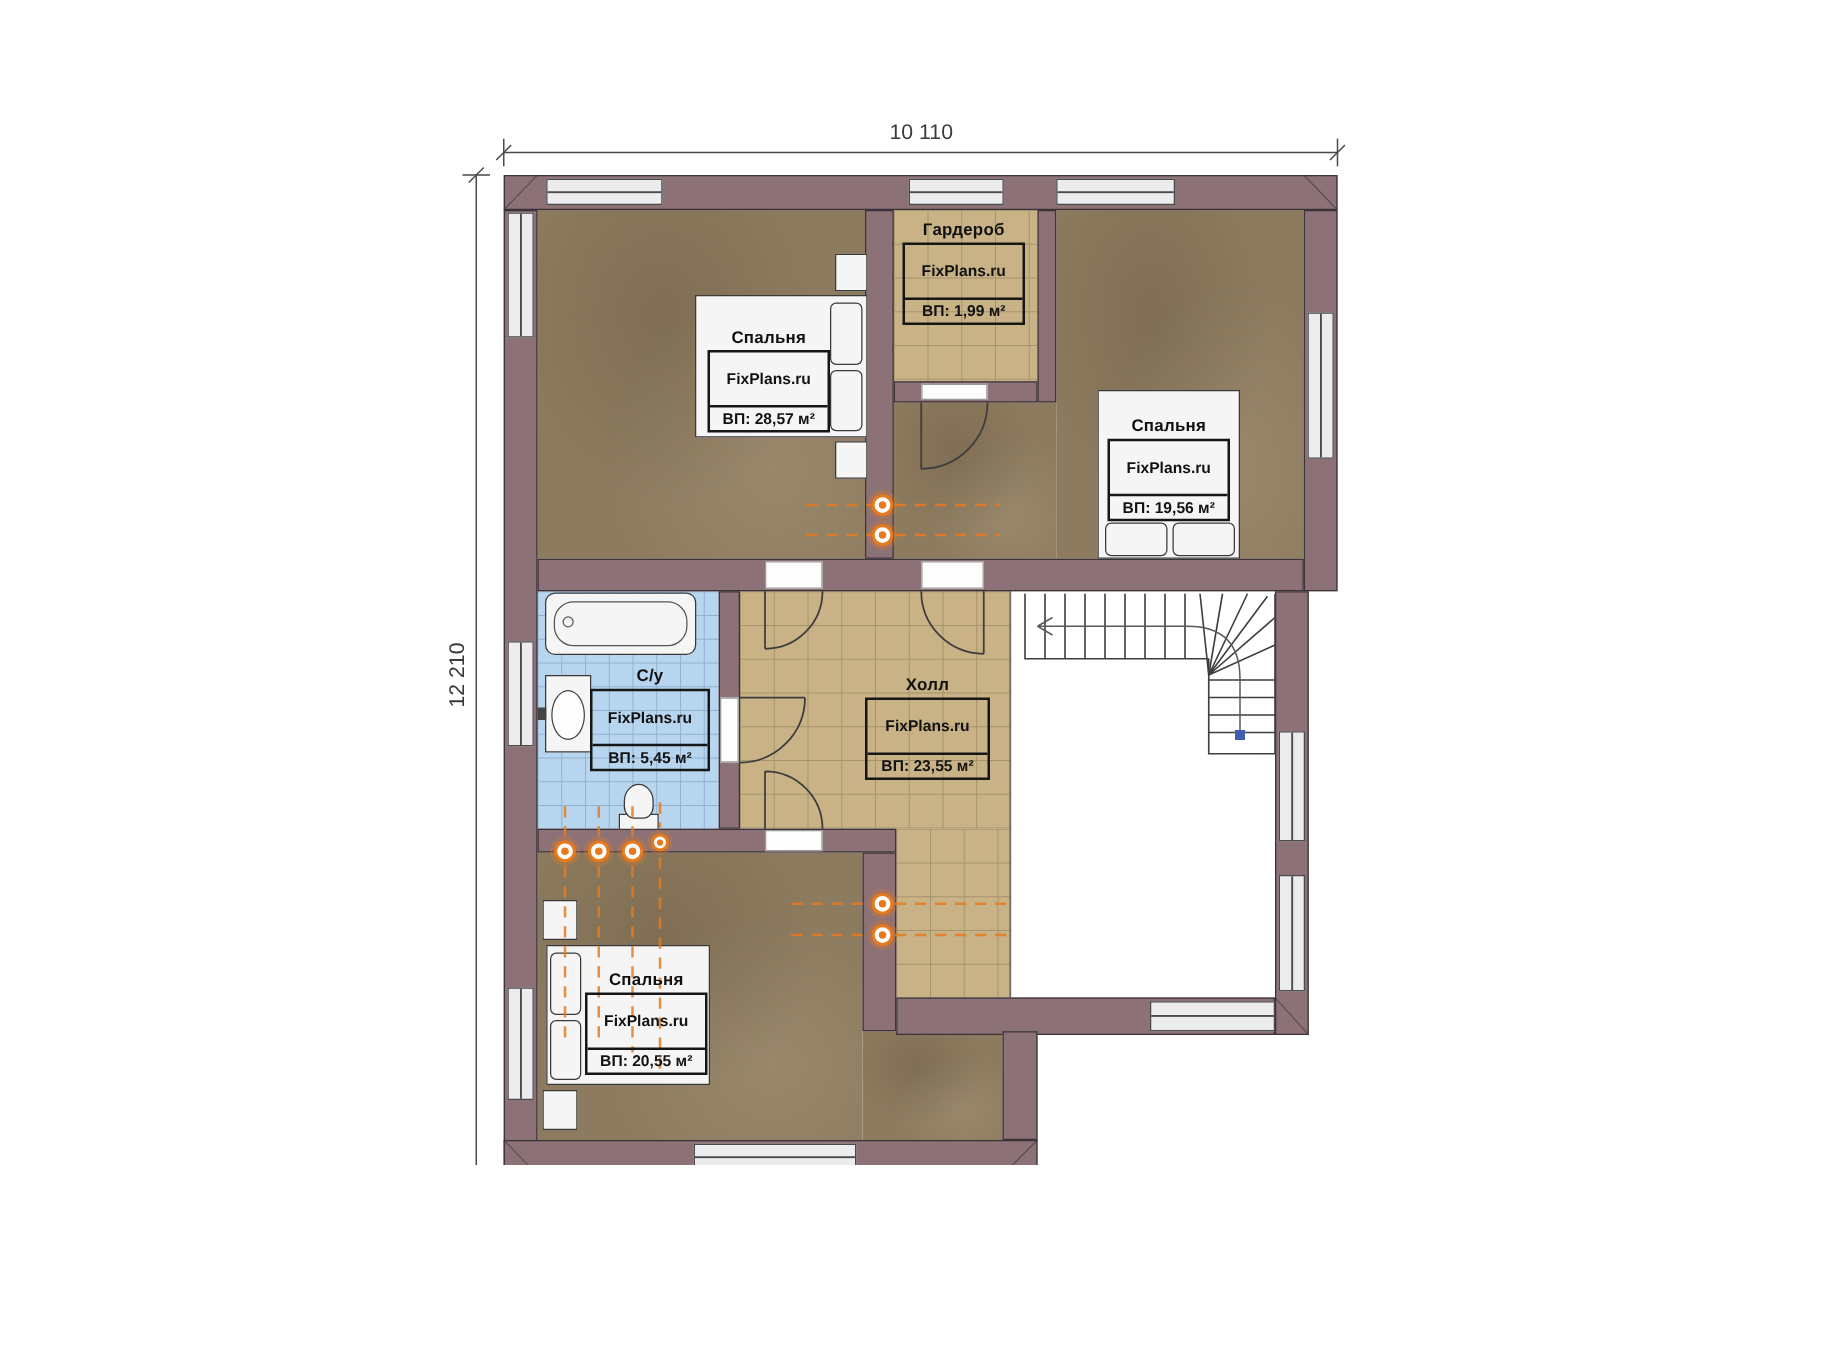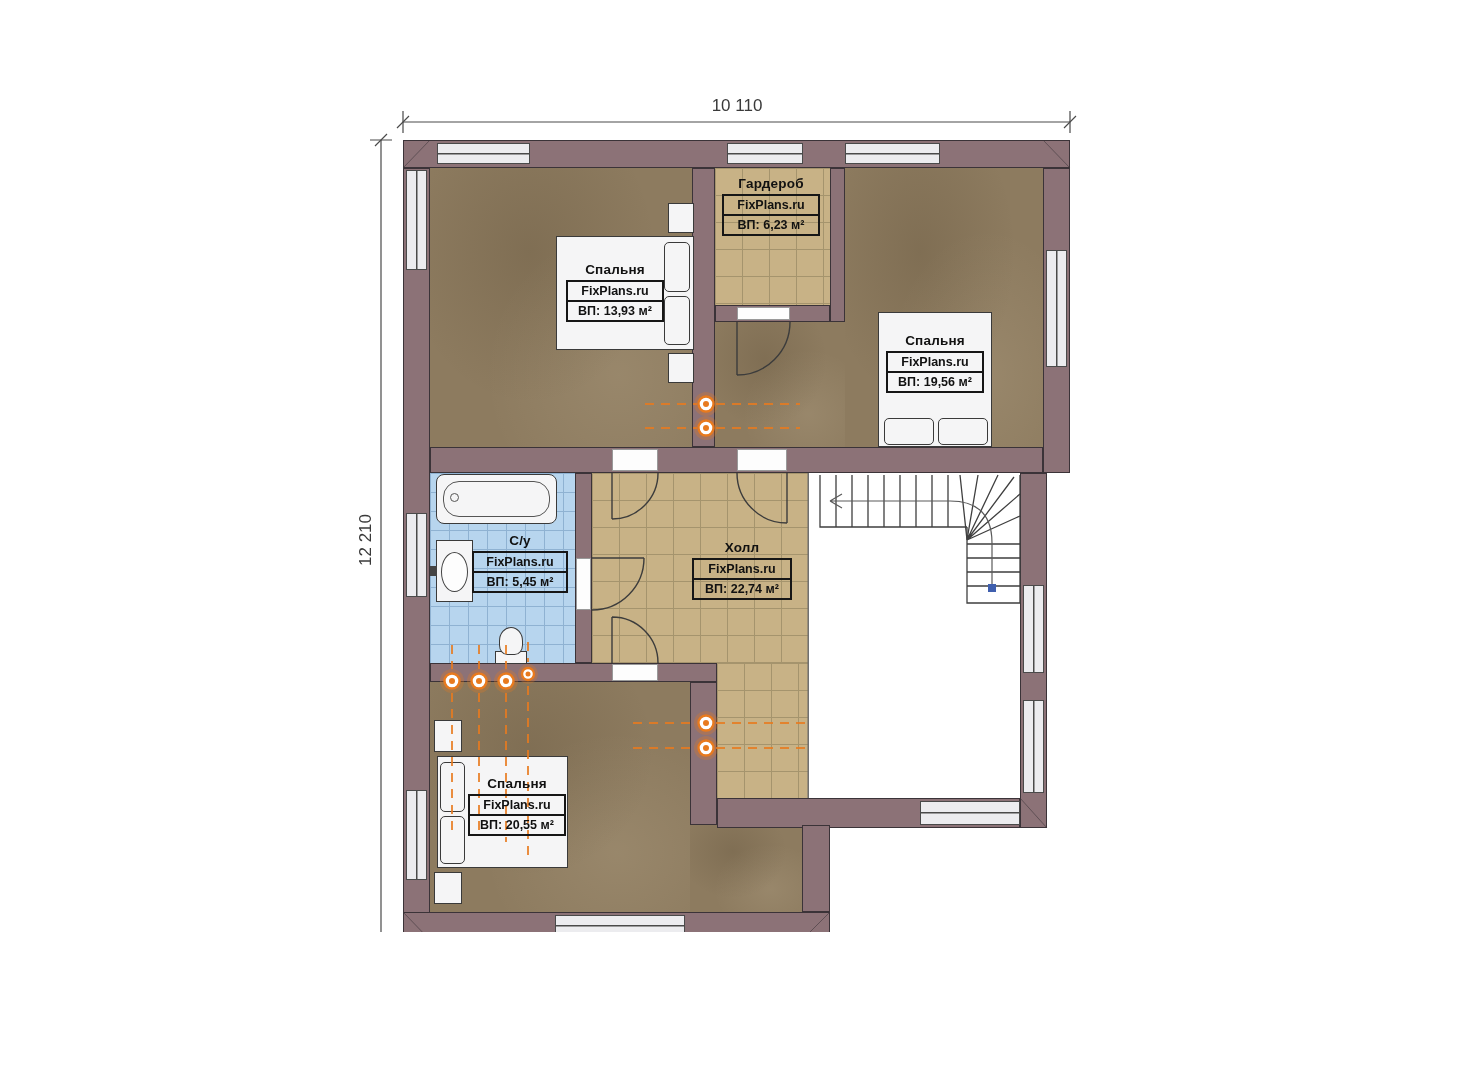--- a/index.html
+++ b/index.html
@@ -33,21 +33,21 @@
   .heat-line{stroke:var(--heat);stroke-width:2;stroke-dasharray:9 7;opacity:.85;fill:none;}
   .heat-glow{fill:var(--heat);opacity:.28;}
   .heat-ring{fill:#fff;stroke:var(--heat);stroke-width:2.4;}
   .heat-dot{fill:var(--heat);}
   .joint{stroke:rgba(59,51,56,.55);stroke-width:1;}
   .dimline{stroke:#4a4a4a;stroke-width:1.2;fill:none;}
   .edge{stroke:#6a6a6a;stroke-width:1;}
   .room-label{position:absolute;text-align:center;color:var(--ink);z-index:6;}
   .room-name{font-weight:bold;font-size:13.5px;letter-spacing:.2px;}
   .info-box{border:2px solid #161616;margin-top:3px;background:transparent;}
-  .info-row{font-size:12.5px;font-weight:bold;padding:1px 3px;line-height:16px;white-space:nowrap;}
+  .info-row{font-size:12.5px;font-weight:bold;padding:1px 3px;line-height:16px;white-space:nowrap;margin-top:12px;}
   .info-row + .info-row{border-top:2px solid #161616;}
   .dim-label{position:absolute;font-size:17px;color:#3a3a3a;z-index:6;white-space:nowrap;}
 </style>
 </head>
 <body>
 
 <div id="stage">
 
   <div class="abs floor-wood" style="left:430px;top:168px;width:262px;height:279px;"></div>
   <div class="abs floor-tile" style="left:715px;top:168px;width:115px;height:137px;"></div>
@@ -202,29 +202,29 @@
     </g>
   </svg>
 
   <div class="dim-label" style="left:737px;top:96px;transform:translateX(-50%);">10 110</div>
   <div class="dim-label" style="left:366px;top:540px;transform:translate(-50%,-50%) rotate(-90deg);">12 210</div>
 
   <div class="room-label" style="left:566px;top:262px;width:98px;">
     <div class="room-name">Спальня</div>
     <div class="info-box">
       <div class="info-row">FixPlans.ru</div>
-      <div class="info-row">ВП: 13,93 м²</div>
+      <div class="info-row">ВП: 28,57 м²</div>
     </div>
   </div>
 
   <div class="room-label" style="left:722px;top:176px;width:98px;">
     <div class="room-name">Гардероб</div>
     <div class="info-box">
       <div class="info-row">FixPlans.ru</div>
-      <div class="info-row">ВП: 6,23 м²</div>
+      <div class="info-row">ВП: 1,99 м²</div>
     </div>
   </div>
 
   <div class="room-label" style="left:886px;top:333px;width:98px;">
     <div class="room-name">Спальня</div>
     <div class="info-box">
       <div class="info-row">FixPlans.ru</div>
       <div class="info-row">ВП: 19,56 м²</div>
     </div>
   </div>
@@ -234,21 +234,21 @@
     <div class="info-box">
       <div class="info-row">FixPlans.ru</div>
       <div class="info-row">ВП: 5,45 м²</div>
     </div>
   </div>
 
   <div class="room-label" style="left:692px;top:540px;width:100px;">
     <div class="room-name">Холл</div>
     <div class="info-box">
       <div class="info-row">FixPlans.ru</div>
-      <div class="info-row">ВП: 22,74 м²</div>
+      <div class="info-row">ВП: 23,55 м²</div>
     </div>
   </div>
 
   <div class="room-label" style="left:468px;top:776px;width:98px;">
     <div class="room-name">Спальня</div>
     <div class="info-box">
       <div class="info-row">FixPlans.ru</div>
       <div class="info-row">ВП: 20,55 м²</div>
     </div>
   </div>

